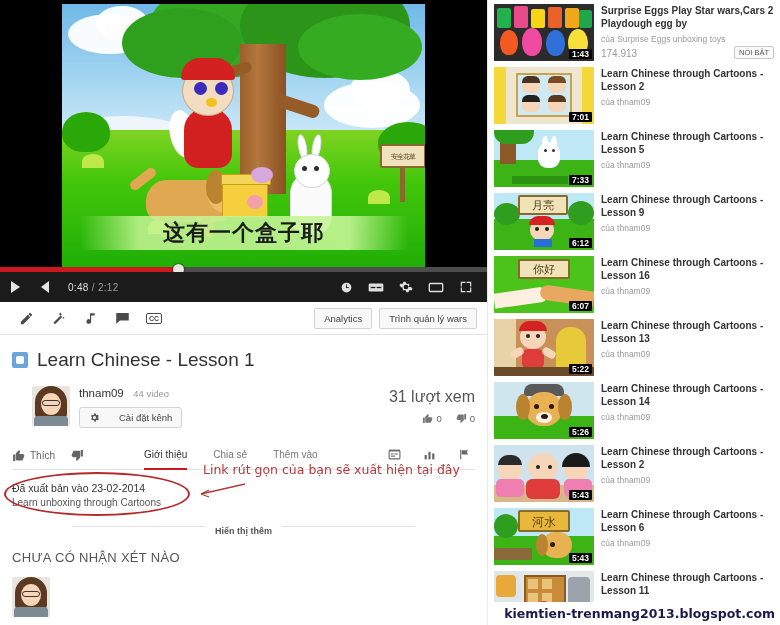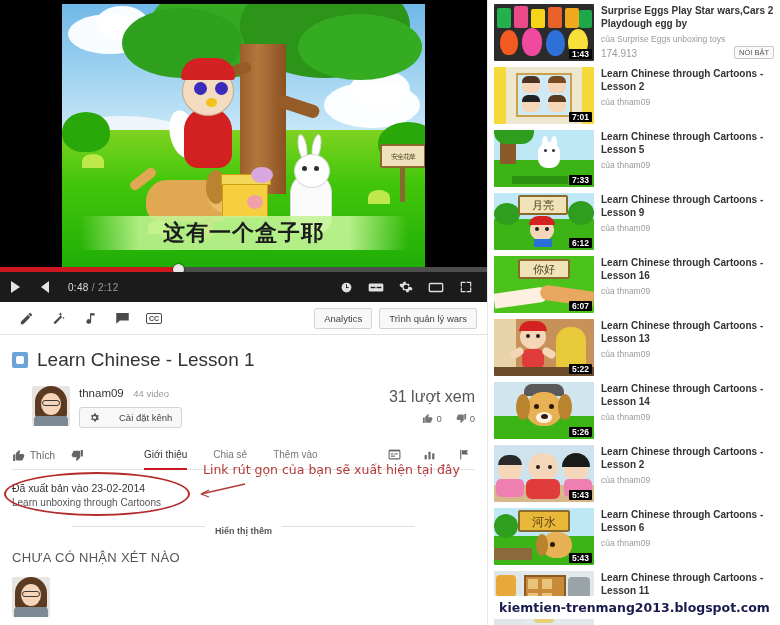--- a/index.html
+++ b/index.html
@@ -200,22 +200,22 @@
   .side-meta { padding-top:1px; flex:1; min-width:0; }
   .side-title { font-size:10px; color:#333; font-weight:bold; line-height:1.28; }
   .side-by { font-size:8.5px; color:#9a9a9a; margin-top:3px; }
   .side-views { font-size:10px; color:#9a9a9a; margin-top:2px; }
   .badge-row { display:flex; align-items:center; justify-content:space-between; margin-top:-9px;}
   .featured {
     font-size:7.5px; color:#555; border:1px solid #c9c9c9; border-radius:2px;
     padding:1px 4px; background:#fafafa;
   }
   .watermark {
-    position:absolute; left:6px; bottom:6px; width:281px; background:#fff;
-    text-align:center; font-size:12.5px; color:#1a1a4e; font-weight:bold;
+    position:absolute; left:6px; bottom:0; width:281px; background:#fff;
+    text-align:right; font-size:12.5px; color:#1a1a4e; font-weight:bold;
     padding:4px 0; font-family:"DejaVu Sans", sans-serif;
   }
 
   
   .t-bg { position:absolute; inset:0; }
   .t-el { position:absolute; }
 </style>
 </head>
 <body>
 

